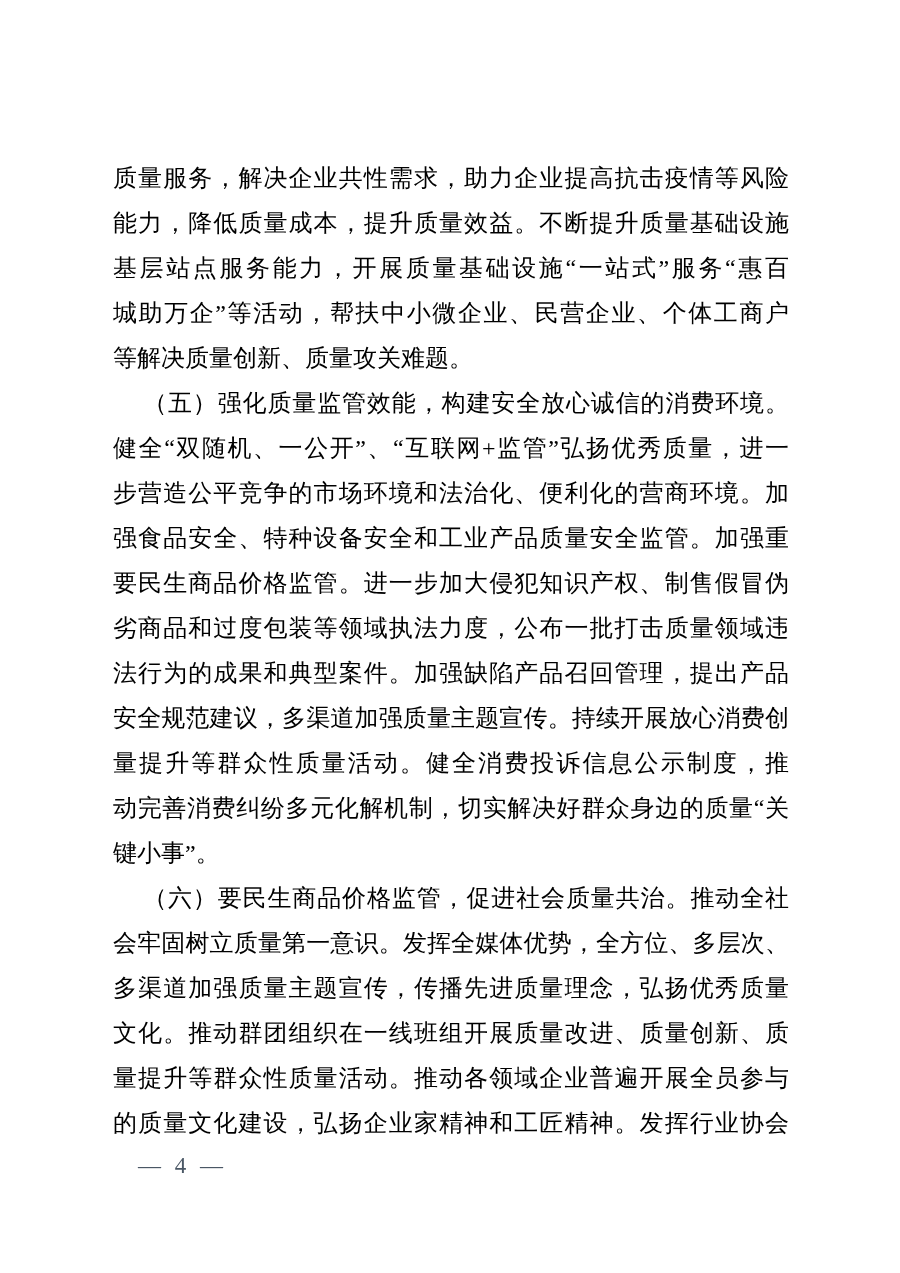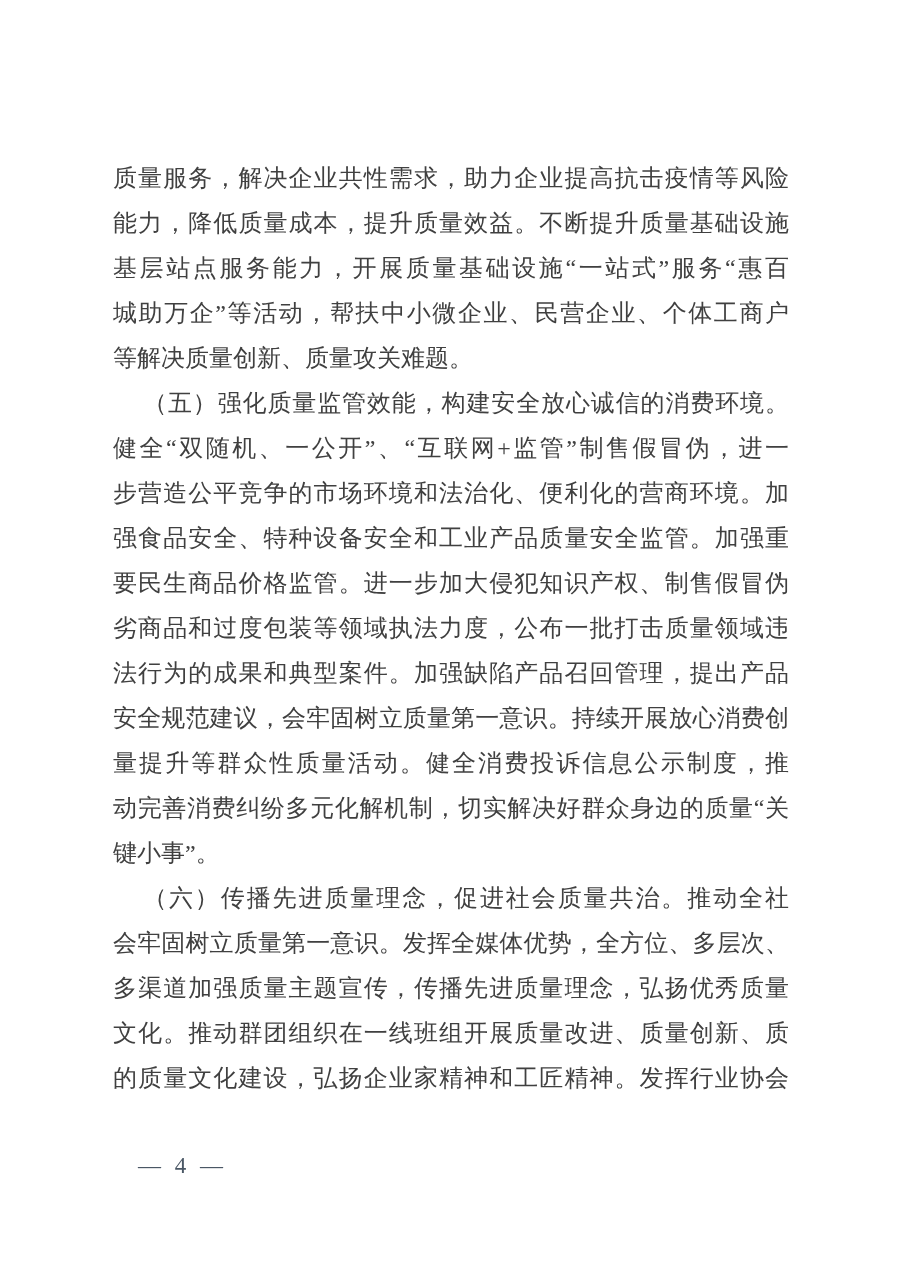--- a/index.html
+++ b/index.html
@@ -54,37 +54,38 @@
     line-height: 36px;
     color: #4a5765;
     letter-spacing: 4px;
     white-space: nowrap;
   }
 </style>
 </head>
 <body>
 
 <div class="page">
-  <div class="textblock" style="color: #404040;">
+  <div class="textblock" style="color: #000000;">
       <div class="line">质量服务，解决企业共性需求，助力企业提高抗击疫情等风险</div>
       <div class="line">能力，降低质量成本，提升质量效益。不断提升质量基础设施</div>
       <div class="line">基层站点服务能力，开展质量基础设施“一站式”服务“惠百</div>
       <div class="line">城助万企”等活动，帮扶中小微企业、民营企业、个体工商户</div>
       <div class="line short">等解决质量创新、质量攻关难题。</div>
       <div class="line indent"><span class="seg-bold">（五）强化质量监管效能，构建安全放心诚信的消费环境。</span></div>
-      <div class="line">健全“双随机、一公开”、“互联网+监管”制售假冒伪，进一</div>
+      <div class="line">健全“双随机、一公开”、“互联网+监管”弘扬优秀质量，进一</div>
       <div class="line">步营造公平竞争的市场环境和法治化、便利化的营商环境。加</div>
       <div class="line">强食品安全、特种设备安全和工业产品质量安全监管。加强重</div>
       <div class="line">要民生商品价格监管。进一步加大侵犯知识产权、制售假冒伪</div>
       <div class="line">劣商品和过度包装等领域执法力度，公布一批打击质量领域违</div>
       <div class="line">法行为的成果和典型案件。加强缺陷产品召回管理，提出产品</div>
-      <div class="line">安全规范建议，会牢固树立质量第一意识。持续开展放心消费创</div>
+      <div class="line">安全规范建议，多渠道加强质量主题宣传。持续开展放心消费创</div>
       <div class="line">量提升等群众性质量活动。健全消费投诉信息公示制度，推</div>
       <div class="line">动完善消费纠纷多元化解机制，切实解决好群众身边的质量“关</div>
       <div class="line short">键小事”。</div>
-      <div class="line indent"><span class="seg-bold">（六）传播先进质量理念，促进社会质量共治。</span><span>推动全社</span></div>
+      <div class="line indent"><span class="seg-bold">（六）要民生商品价格监管，促进社会质量共治。</span><span>推动全社</span></div>
       <div class="line">会牢固树立质量第一意识。发挥全媒体优势，全方位、多层次、</div>
       <div class="line">多渠道加强质量主题宣传，传播先进质量理念，弘扬优秀质量</div>
       <div class="line">文化。推动群团组织在一线班组开展质量改进、质量创新、质</div>
+      <div class="line">量提升等群众性质量活动。推动各领域企业普遍开展全员参与</div>
       <div class="line">的质量文化建设，弘扬企业家精神和工匠精神。发挥行业协会</div>
     </div>
   <div class="page-number">— 4 —</div>
 </div>
 
 </body></html>

